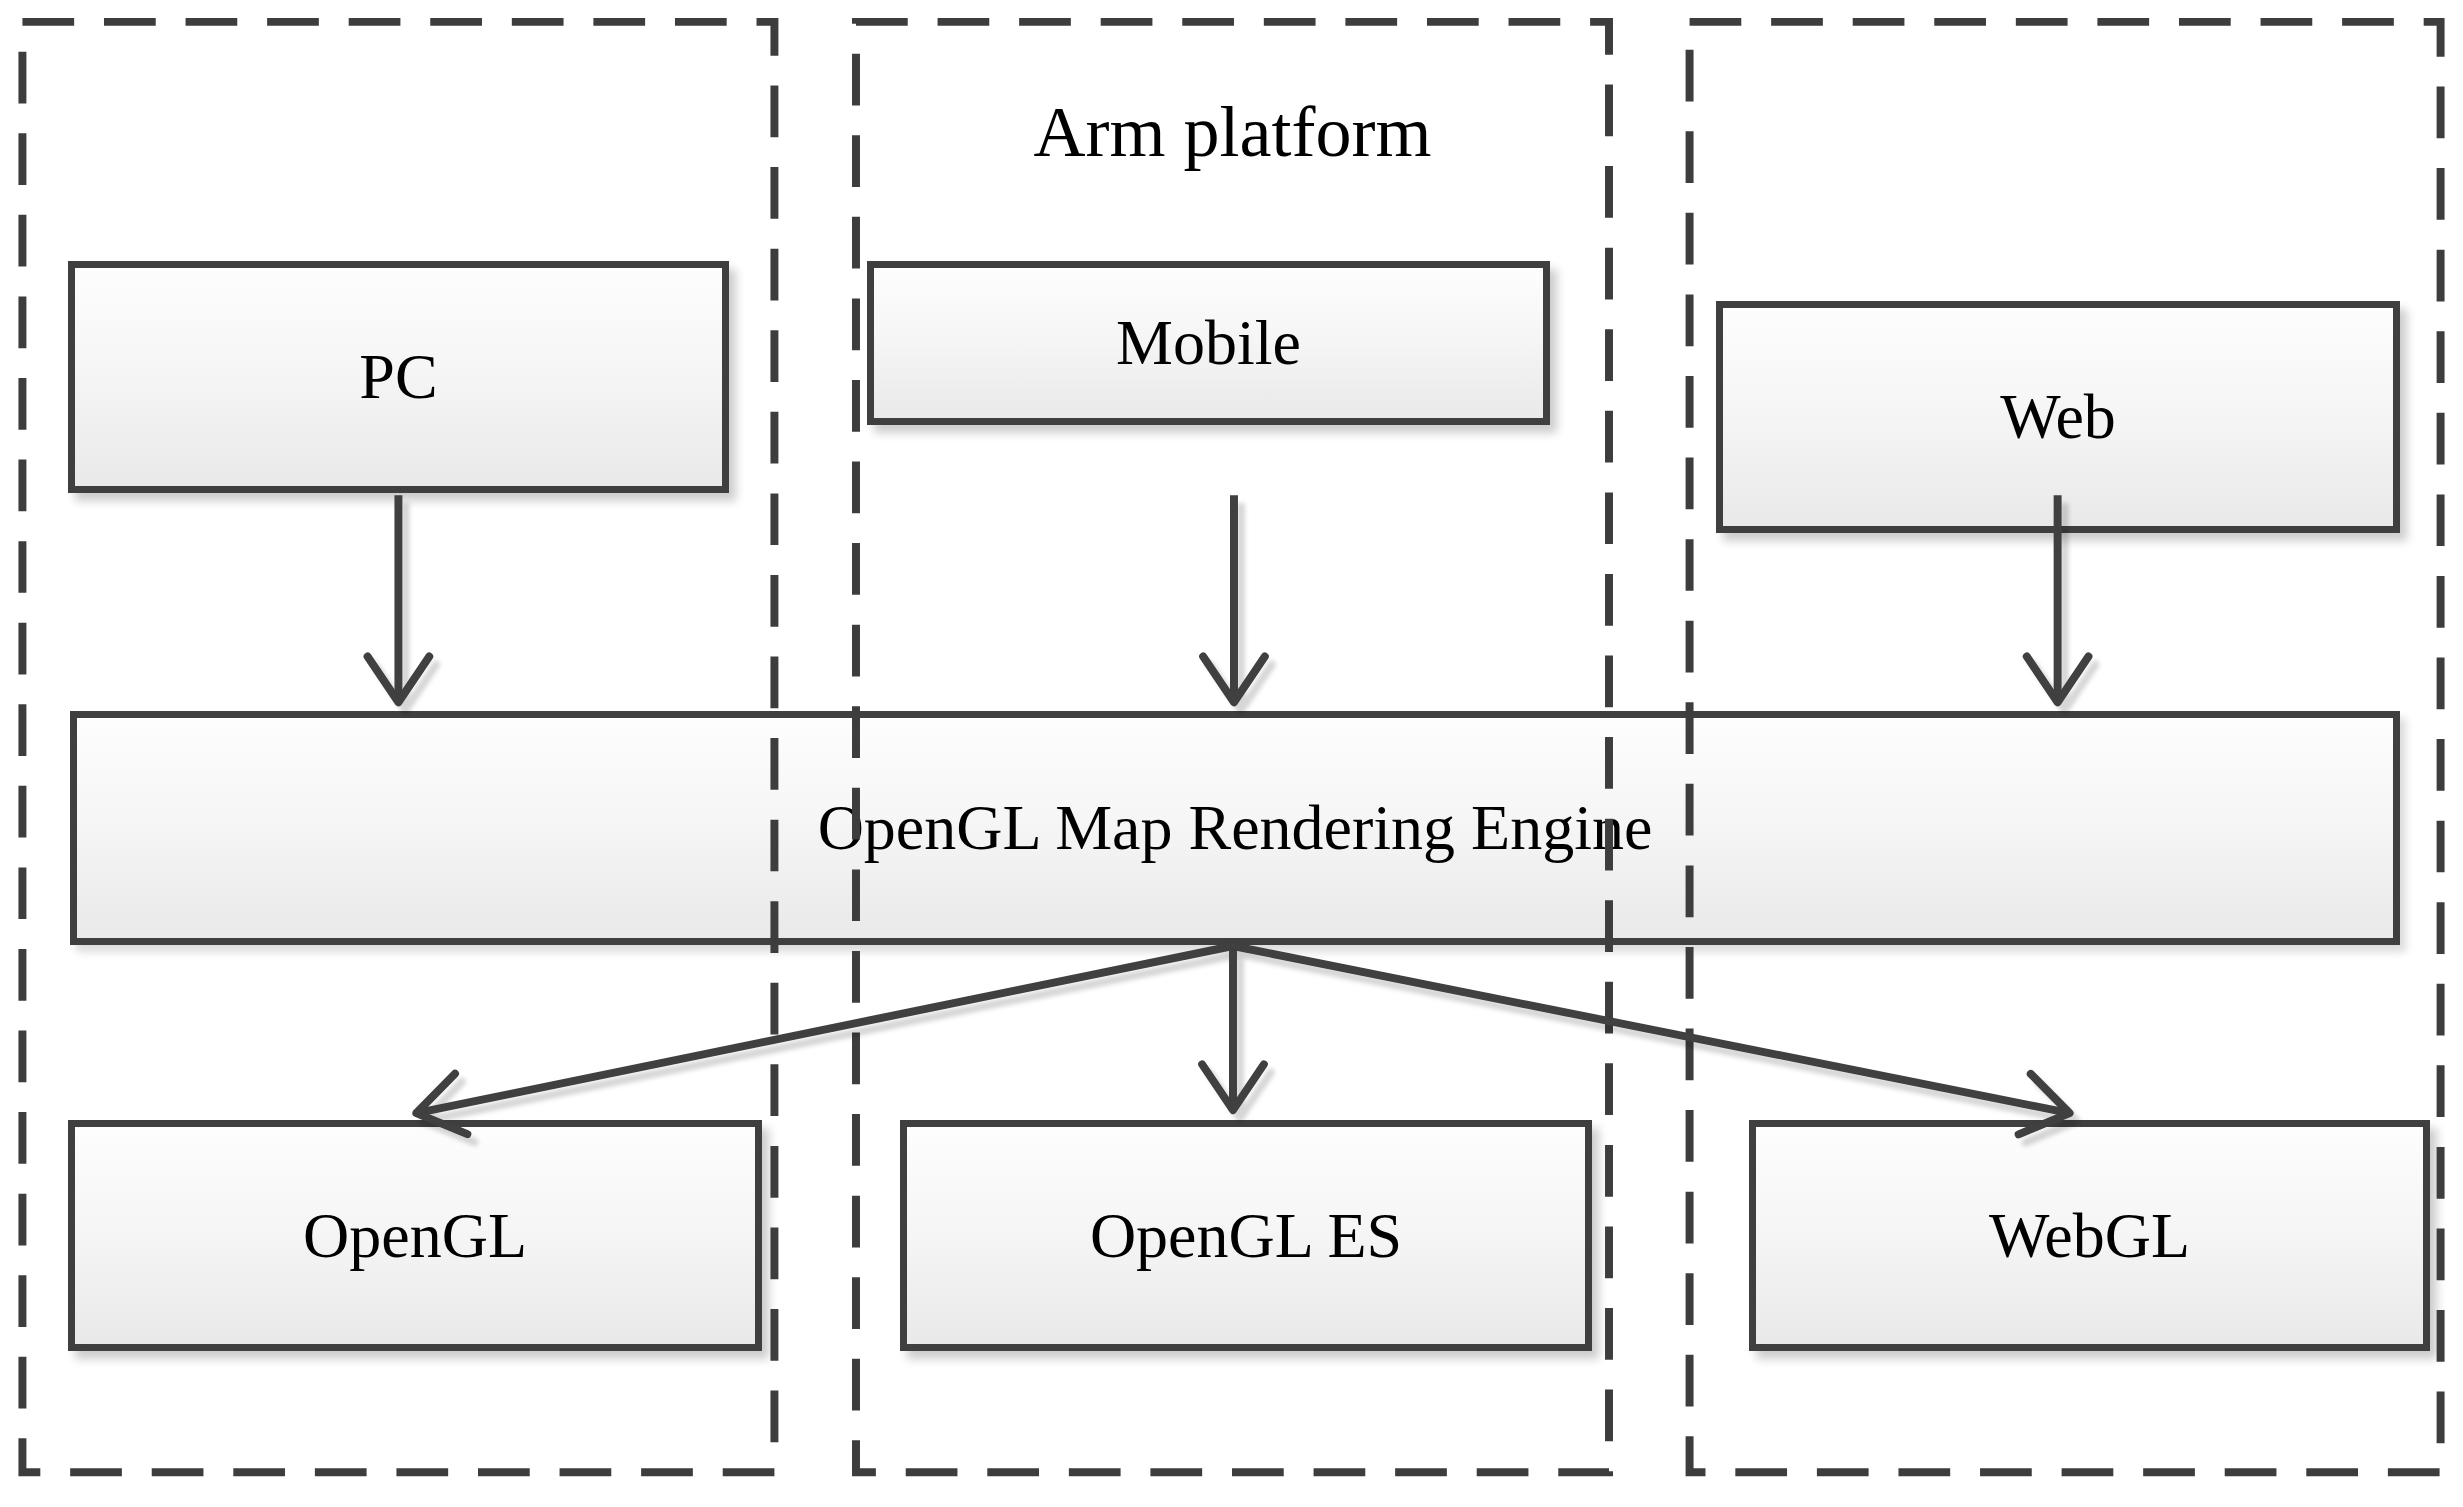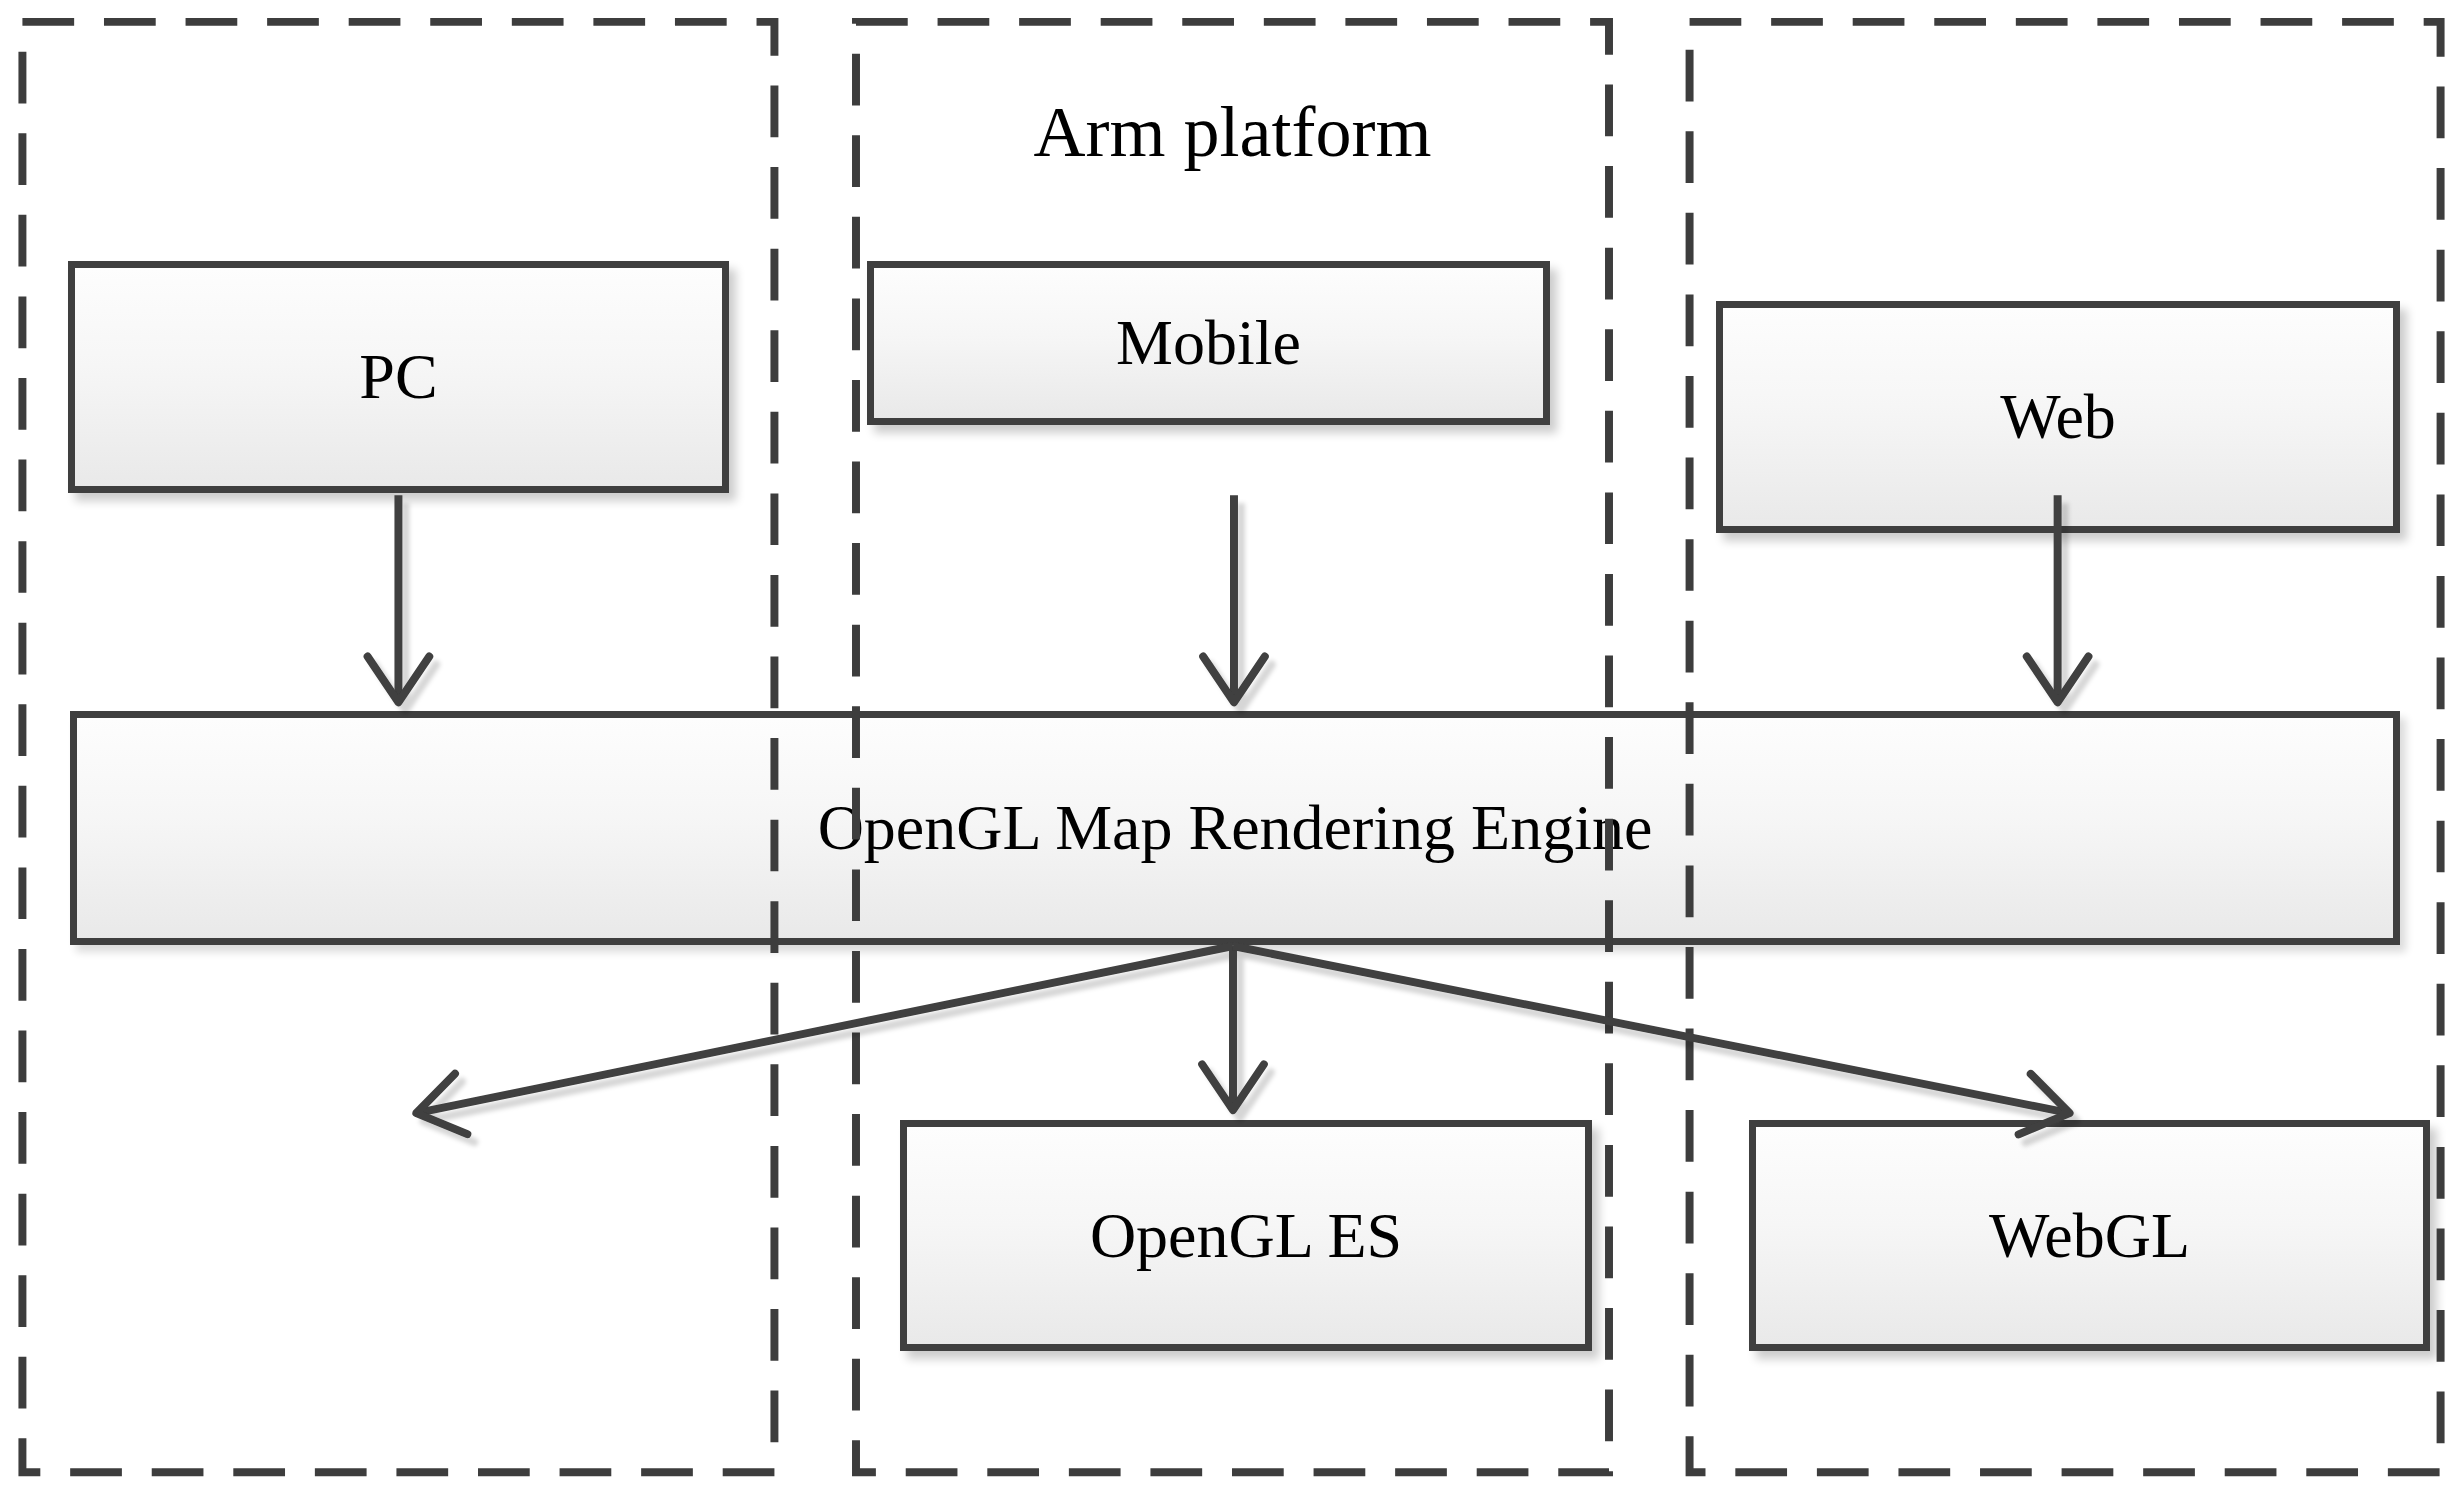--- a/index.html
+++ b/index.html
@@ -78,20 +78,23 @@
     <span>Mobile</span>
   </div>
   <div class="node box-web">
     <span>Web</span>
   </div>
 
   <div class="node engine box-engine">
     <span>OpenGL Map Rendering Engine</span>
   </div>
 
+  <div class="node box-opengl">
+    <span>OpenGL</span>
+  </div>
   <div class="node box-opengles">
     <span>OpenGL ES</span>
   </div>
   <div class="node box-webgl">
     <span>WebGL</span>
   </div>
 
   <svg id="overlay" viewBox="0 0 2476 1515" xmlns="http://www.w3.org/2000/svg">
     <defs>
       <marker id="arrowhead" markerUnits="userSpaceOnUse" viewBox="-60 -60 120 120" markerWidth="120" markerHeight="120" refX="0" refY="0" orient="auto">

